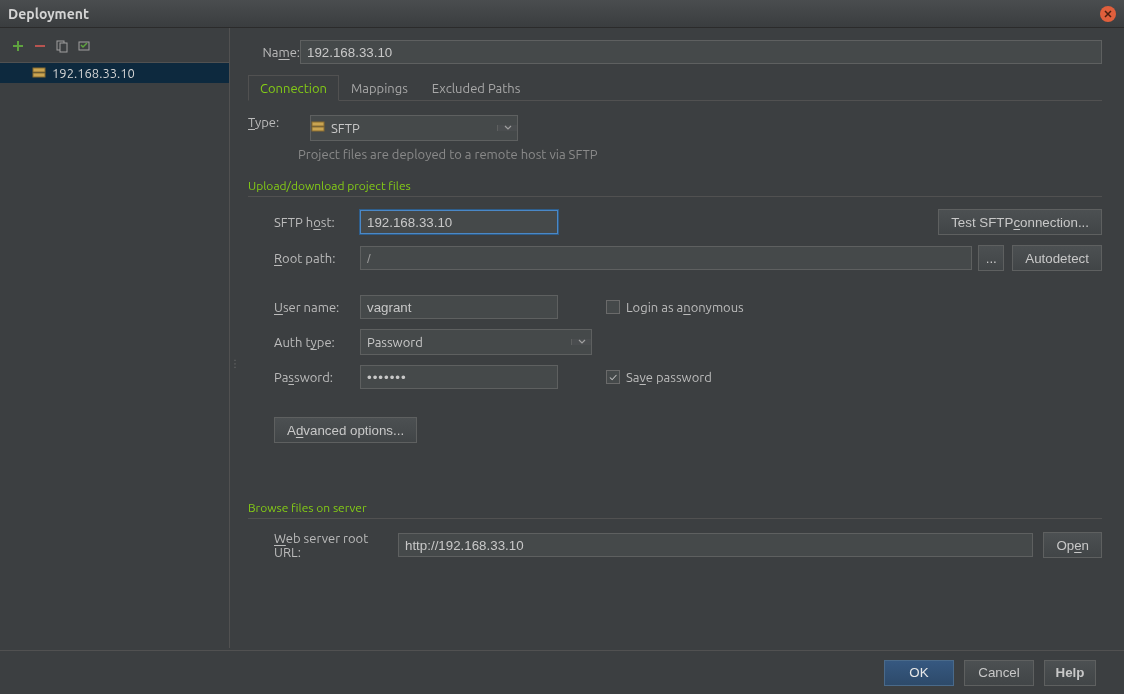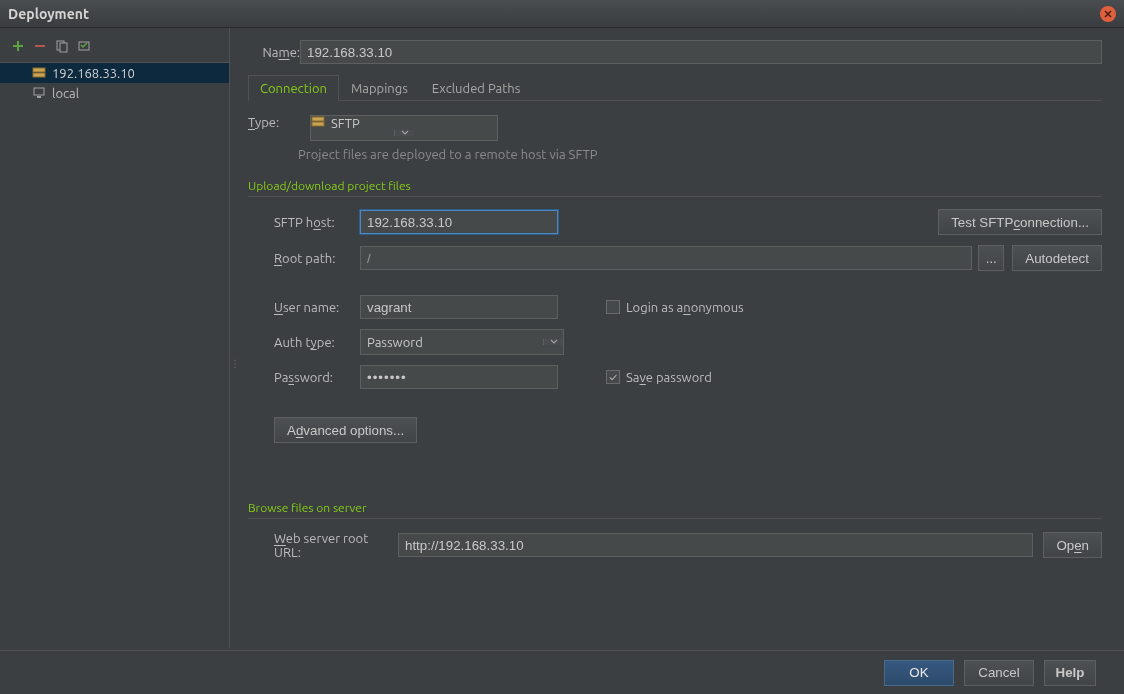--- a/index.html
+++ b/index.html
@@ -240,49 +240,40 @@
     <div class="tree">
       <div class="tree-item selected">
         <span class="server-icon">
           <svg width="14" height="12" viewBox="0 0 14 12">
               <rect x="1" y="1" width="12" height="4" fill="#c9a452" stroke="#8a6d2f"></rect>
               <rect x="1" y="6" width="12" height="4" fill="#c9a452" stroke="#8a6d2f"></rect>
             </svg>
         </span>
         <span>192.168.33.10</span>
       </div>
-      <div class="tree-item">
-        <span class="server-icon">
-          <svg width="14" height="12" viewBox="0 0 14 12">
-              <rect x="2" y="1" width="10" height="7" fill="none" stroke="#a0a0a0"></rect>
-              <rect x="5" y="9" width="4" height="2" fill="#a0a0a0"></rect>
-            </svg>
-        </span>
-        <span>local</span>
-      </div>
     </div>
   </div>
 
   <div class="content">
     <div class="grip">⋮</div>
 
     <div class="form-row">
       <span class="lbl">Na<span class="underline">m</span>e:</span>
       <input type="text" class="input-text name-input" value="192.168.33.10" style="">
     </div>
 
     <div class="tabs">
       <div class="tab active">Connection</div>
       <div class="tab">Mappings</div>
       <div class="tab">Excluded Paths</div>
     </div>
 
     <div class="type-row">
       <span class="lbl-type"><span class="underline">T</span>ype:</span>
-      <div class="select" style="padding:0;flex-direction:column;">
+      <div class="select" style="padding:0;">
         <div class="select-main">
           <span>
             <svg width="14" height="12" viewBox="0 0 14 12">
                 <rect x="1" y="1" width="12" height="4" fill="#c9a452" stroke="#8a6d2f"></rect>
                 <rect x="1" y="6" width="12" height="4" fill="#c9a452" stroke="#8a6d2f"></rect>
               </svg>
           </span>
           <span>SFTP</span>
         </div>
         <div class="select-arrow">
@@ -319,21 +310,21 @@
     <div class="field-row">
       <span class="lbl-field"><span class="underline">U</span>ser name:</span>
       <input type="text" class="input-text" style="width: 198px;" value="vagrant">
       <div style="width:48px"></div>
       <span class="checkbox"></span>
       <span>Login as a<span class="underline">n</span>onymous</span>
     </div>
 
     <div class="field-row">
       <span class="lbl-field">Auth t<span class="underline">y</span>pe:</span>
-      <div class="select" style="padding:0; width:204px;">
+      <div class="select" style="padding:0; width:232px;">
         <div style="flex:1; padding:0 6px;">Password</div>
         <div class="select-arrow">
           <svg width="8" height="6" viewBox="0 0 8 6">
               <path d="M1 1 L4 4 L7 1" stroke="#a0a0a0" fill="none" stroke-width="1.2"></path>
             </svg>
         </div>
       </div>
     </div>
 
     <div class="field-row">

